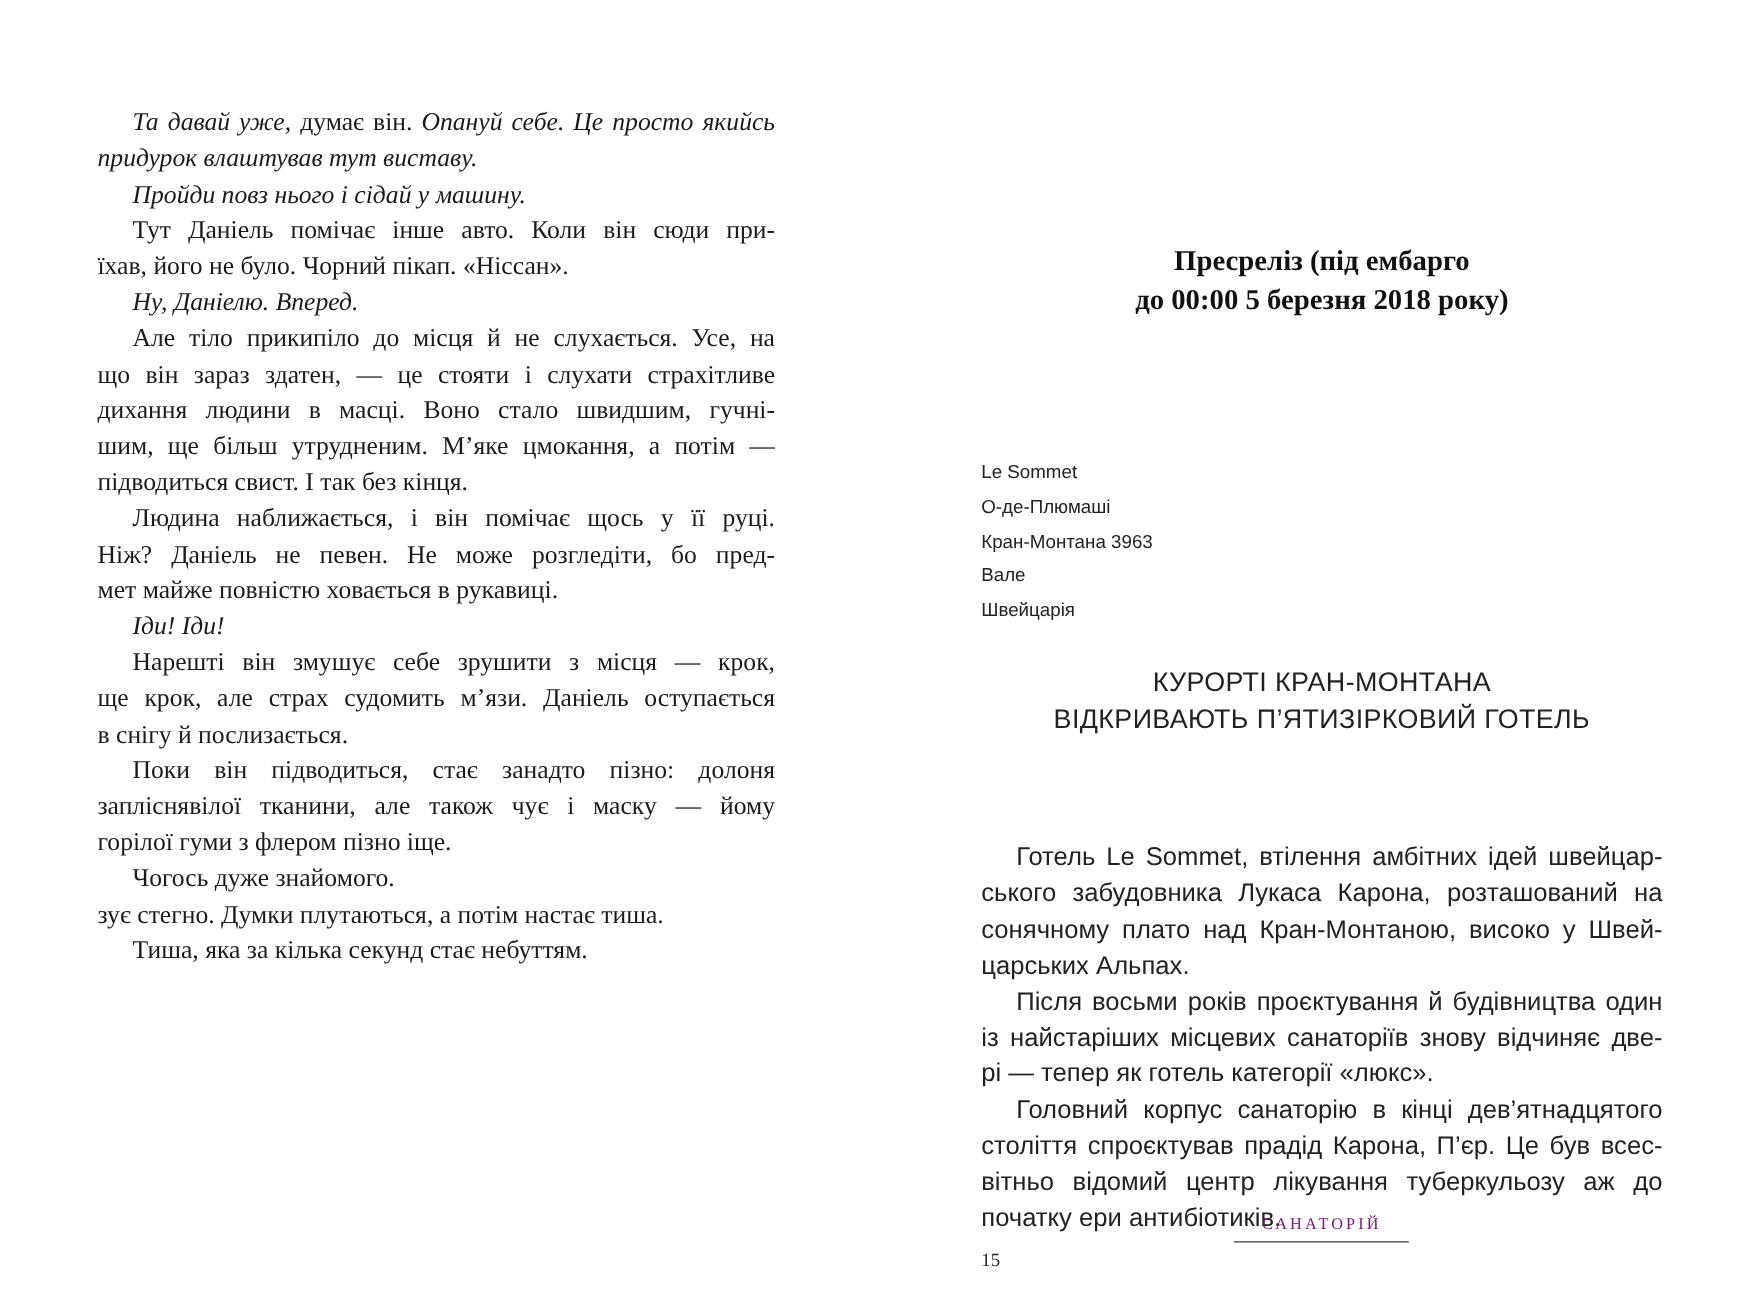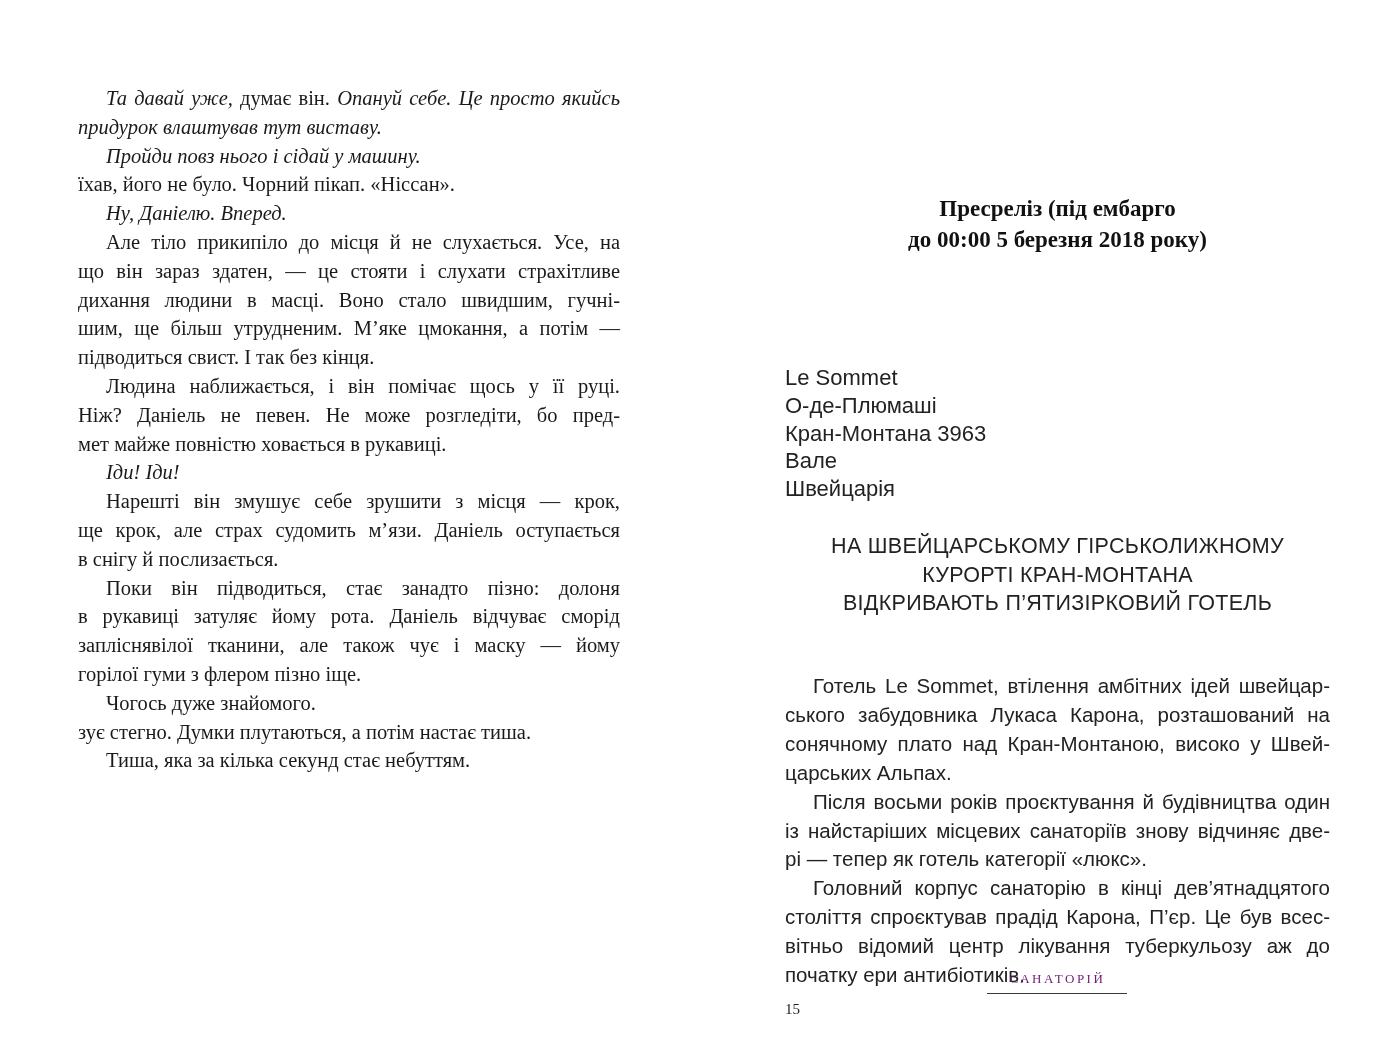--- a/index.html
+++ b/index.html
@@ -31,21 +31,21 @@
     position: absolute; left: 85px; top: 193px; width: 545px;
     text-align: center;
     font-family: "Liberation Serif", serif;
     font-weight: bold; 
     font-size: 23px; line-height: 31px;
     color: #111;
   }
   .address {
     position: absolute; left: 85px; top: 364px; width: 545px;
     font-family: "Liberation Sans", sans-serif;
-    font-size: 22px; line-height: 27.8px;
+    font-size: 15px; line-height: 27.8px;
     color: #222;
   }
   .headline {
     position: absolute; left: 85px; top: 532px; width: 545px;
     text-align: center;
     font-family: "Liberation Sans", sans-serif;
     font-size: 21.5px; line-height: 28.5px;
     letter-spacing: 0.3px;
     color: #222;
   }
@@ -77,36 +77,36 @@
   }
 </style>
 </head>
 <body>
 
 <div class="page page-left">
   <div class="left-text" id="left-text">
       <div class="line indent"><span class="it">Та давай уже,</span> думає він. <span class="it">Опануй себе. Це просто якийсь</span></div>
       <div class="line last"><span class="it">придурок влаштував тут виставу.</span></div>
       <div class="line last indent"><span class="it">Пройди повз нього і сідай у машину.</span></div>
+      <div class="line indent">Тут Даніель помічає інше авто. Коли він сюди при-</div>
       <div class="line last">їхав, його не було. Чорний пікап. «Ніссан».</div>
       <div class="line last indent"><span class="it">Ну, Даніелю. Вперед.</span></div>
       <div class="line indent">Але тіло прикипіло до місця й не слухається. Усе, на</div>
       <div class="line">що він зараз здатен, — це стояти і слухати страхітливе</div>
       <div class="line">дихання людини в масці. Воно стало швидшим, гучні-</div>
       <div class="line">шим, ще більш утрудненим. М’яке цмокання, а потім —</div>
       <div class="line last">підводиться свист. І так без кінця.</div>
       <div class="line indent">Людина наближається, і він помічає щось у її руці.</div>
       <div class="line">Ніж? Даніель не певен. Не може розгледіти, бо пред-</div>
       <div class="line last">мет майже повністю ховається в рукавиці.</div>
       <div class="line last indent"><span class="it">Іди! Іди!</span></div>
       <div class="line indent">Нарешті він змушує себе зрушити з місця — крок,</div>
       <div class="line">ще крок, але страх судомить м’язи. Даніель оступається</div>
       <div class="line last">в снігу й послизається.</div>
       <div class="line indent">Поки він підводиться, стає занадто пізно: долоня</div>
-      <div class="line">в рукавиці затуляє йому рота. Даніель відчуває сморід</div>
       <div class="line">запліснявілої тканини, але також чує і маску — йому</div>
       <div class="line last">горілої гуми з флером пізно іще.</div>
       <div class="line last indent">Чогось дуже знайомого.</div>
       <div class="line last">зує стегно. Думки плутаються, а потім настає тиша.</div>
       <div class="line last indent">Тиша, яка за кілька секунд стає небуттям.</div>
     </div>
 </div>
 
 <div class="page page-right">
   <div class="press-embargo" id="press-embargo">
@@ -114,21 +114,20 @@
       <div>до 00:00 5 березня 2018 року)</div>
     </div>
   <div class="address" id="address-block">
       <div>Le Sommet</div>
       <div>О-де-Плюмаші</div>
       <div>Кран-Монтана 3963</div>
       <div>Вале</div>
       <div>Швейцарія</div>
     </div>
   <div class="headline" id="headline">
-      <div>НА ШВЕЙЦАРСЬКОМУ ГІРСЬКОЛИЖНОМУ</div>
       <div>КУРОРТІ КРАН-МОНТАНА</div>
       <div>ВІДКРИВАЮТЬ П’ЯТИЗІРКОВИЙ ГОТЕЛЬ</div>
     </div>
   <div class="press-body" id="press-body">
       <div class="line indent">Готель Le Sommet, втілення амбітних ідей швейцар-</div>
       <div class="line">ського забудовника Лукаса Карона, розташований на</div>
       <div class="line">сонячному плато над Кран-Монтаною, високо у Швей-</div>
       <div class="line last">царських Альпах.</div>
       <div class="line indent">Після восьми років проєктування й будівництва один</div>
       <div class="line">із найстаріших місцевих санаторіїв знову відчиняє две-</div>

